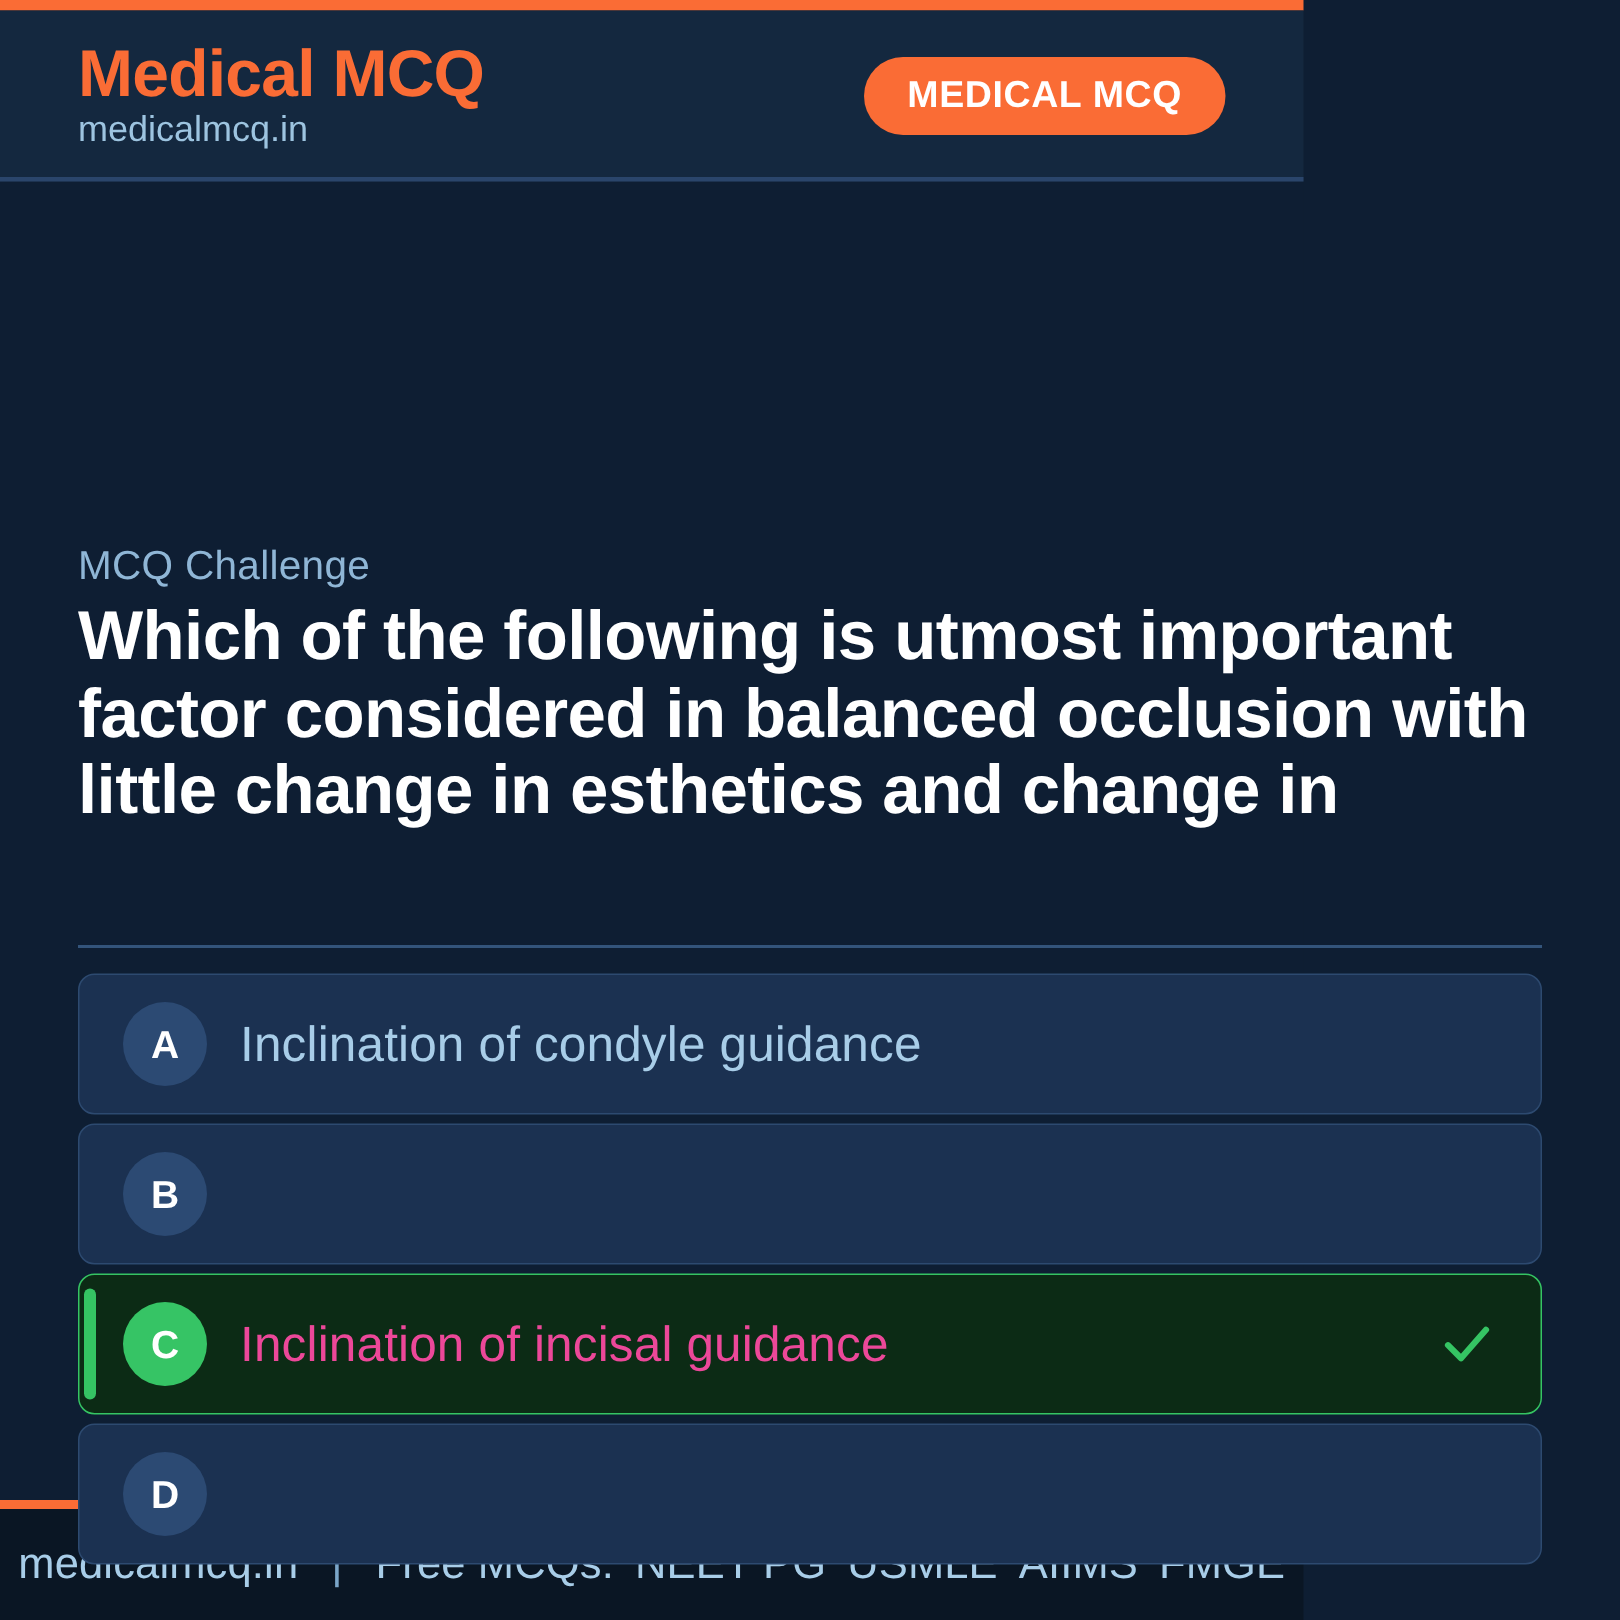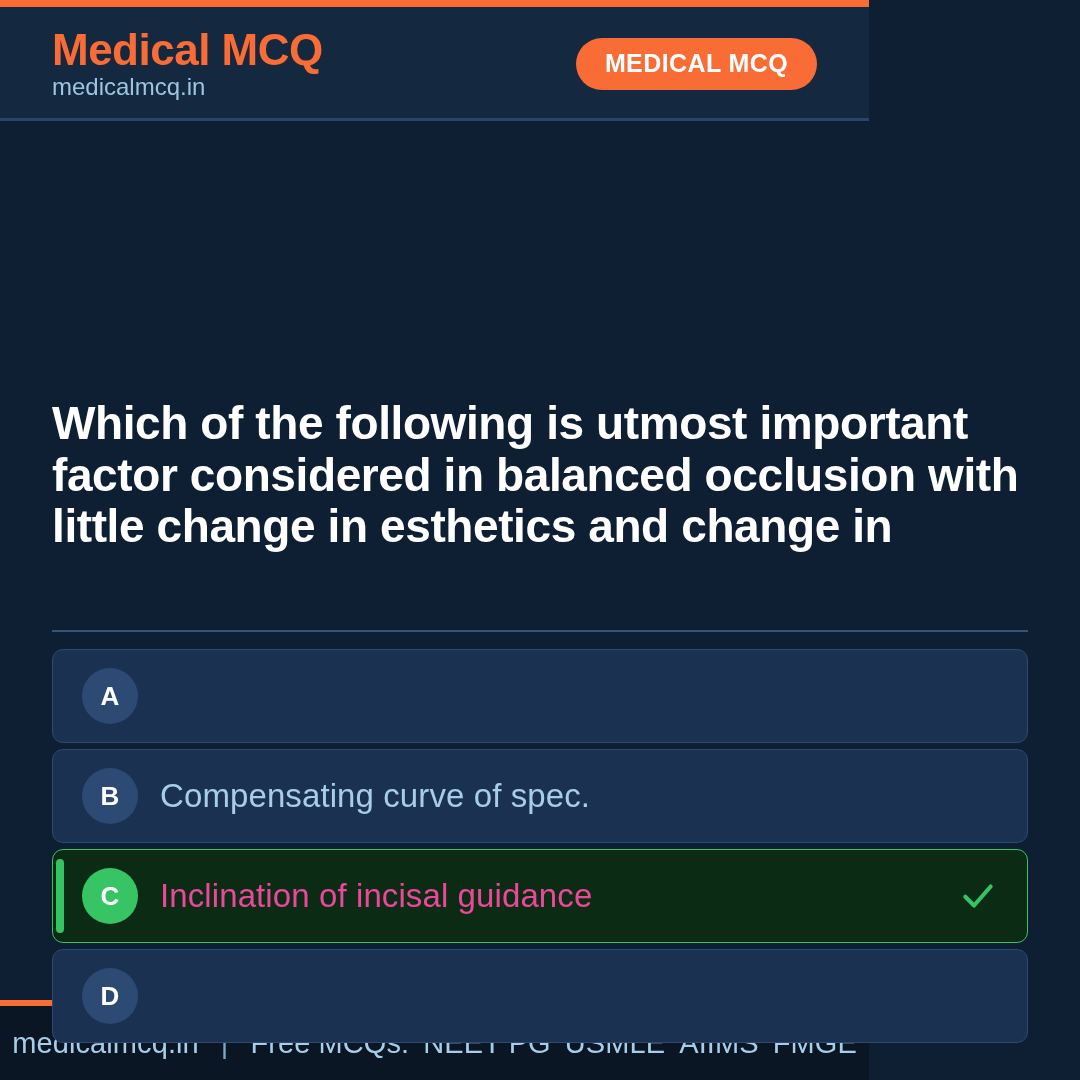--- a/index.html
+++ b/index.html
@@ -270,37 +270,38 @@
   <div class="header">
     <div class="brand">
       <div class="brand-title">Medical MCQ</div>
       <div class="brand-sub">medicalmcq.in</div>
     </div>
     <div class="brand-badge">MEDICAL MCQ</div>
   </div>
 
   <div class="main">
 
+    <div class="q-kicker">MCQ Challenge</div>
 
     <div class="q-text">Which of the following is utmost important factor considered in balanced occlusion with little change in esthetics and change in</div>
 
     <div class="q-divider"></div>
 
     <div class="options">
 
       <div class="option">
 
         <span class="badge">A</span>
+        <span class="opt-text">Inclination of condyle guidance</span>
 
       </div>
 
       <div class="option">
 
         <span class="badge">B</span>
-        <span class="opt-text">Compensating curve of spec.</span>
 
       </div>
 
       <div class="option correct">
         <span class="accent"></span>
         <span class="badge">C</span>
         <span class="opt-text">Inclination of incisal guidance</span>
         <span class="tick">
           <svg viewBox="0 0 24 24" width="38" height="38" fill="none" stroke="#35c463" stroke-width="2.6" stroke-linecap="round" stroke-linejoin="round">
               <polyline points="4,12.5 9.5,18 20,6"></polyline>

